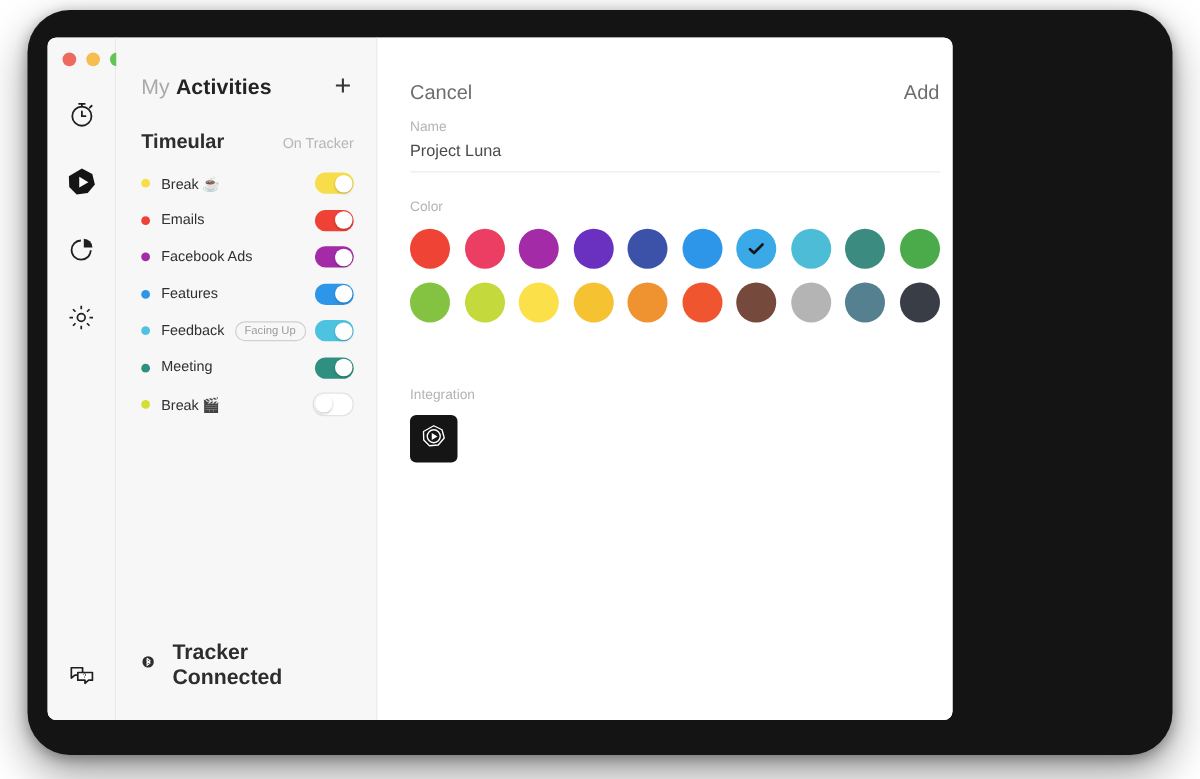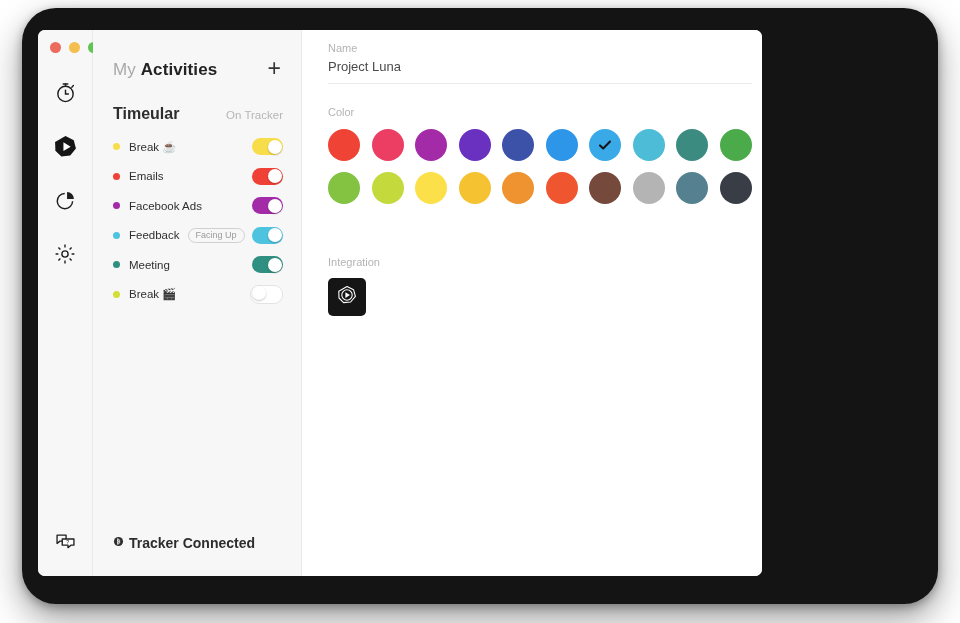--- a/index.html
+++ b/index.html
@@ -169,24 +169,24 @@
   .toggle.on  .knob { right: 1.5px; }
   .toggle.off .knob { left: 1px; top: 0.5px; }
 
   #sidebar-footer {
     margin-top: auto;
     display: flex;
     align-items: center;
     padding: 0 20px 24px 20px;
   }
   #tracker-status-text {
-    font-size: 14px;
+    font-size: 17px;
     font-weight: 700;
     color: #2d2d2d;
-    margin-left: 5px;
+    margin-left: 14px;
   }
 
   
   #main-panel {
     flex: 1;
     background: #ffffff;
     padding: 0 26px;
     position: relative;
   }
   #main-header {
@@ -358,20 +358,27 @@
           </span>
         </div>
         <div class="activity-row">
           <span class="activity-dot" style="background: rgb(163, 43, 168);"></span>
           <span class="activity-name">Facebook Ads</span>
           <span class="toggle on" style="background: rgb(163, 43, 168);">
             <span class="knob"></span>
           </span>
         </div>
         <div class="activity-row">
+          <span class="activity-dot" style="background: rgb(46, 150, 232);"></span>
+          <span class="activity-name">Features</span>
+          <span class="toggle on" style="background: rgb(46, 150, 232);">
+            <span class="knob"></span>
+          </span>
+        </div>
+        <div class="activity-row">
           <span class="activity-dot" style="background: rgb(77, 195, 224);"></span>
           <span class="activity-name">Feedback</span>
           <span class="activity-badge">Facing Up</span>
           <span class="toggle on" style="background: rgb(77, 195, 224);">
             <span class="knob"></span>
           </span>
         </div>
         <div class="activity-row">
           <span class="activity-dot" style="background: rgb(47, 143, 129);"></span>
           <span class="activity-name">Meeting</span>
@@ -394,20 +401,24 @@
           <circle cx="6" cy="8" r="5.6" fill="#2d2d2d"></circle>
           <path d="M5 4.4 L8 6.9 L4.3 9.9 M4.3 6.1 L8 9.1 L5 11.6 L5 4.4" fill="none" stroke="#ffffff" stroke-width="1"></path>
         </svg>
       </span>
       <span id="tracker-status-text">Tracker Connected</span>
     </div>
   </div>
 
   <div id="main-panel">
 
+    <div id="main-header">
+      <div id="cancel-button">Cancel</div>
+      <div id="add-button">Add</div>
+    </div>
 
     <div class="field-label">Name</div>
     <input id="name-field" type="text" value="Project Luna" style="">
 
     <div class="field-label" id="color-label">Color</div>
     <div class="swatch-row" id="swatch-row-1">
         <div class="swatch" style="background: rgb(239, 68, 53);"></div>
         <div class="swatch" style="background: rgb(236, 61, 99);"></div>
         <div class="swatch" style="background: rgb(163, 43, 168);"></div>
         <div class="swatch" style="background: rgb(106, 48, 192);"></div>

